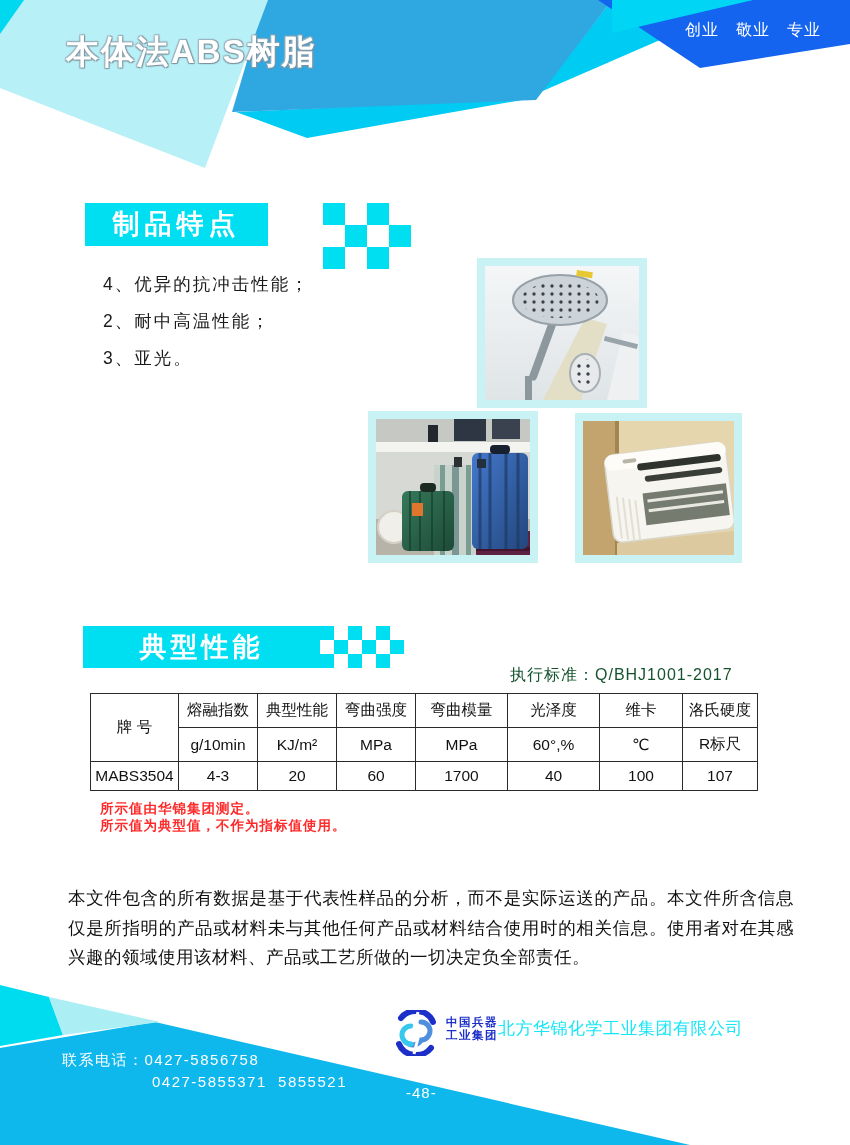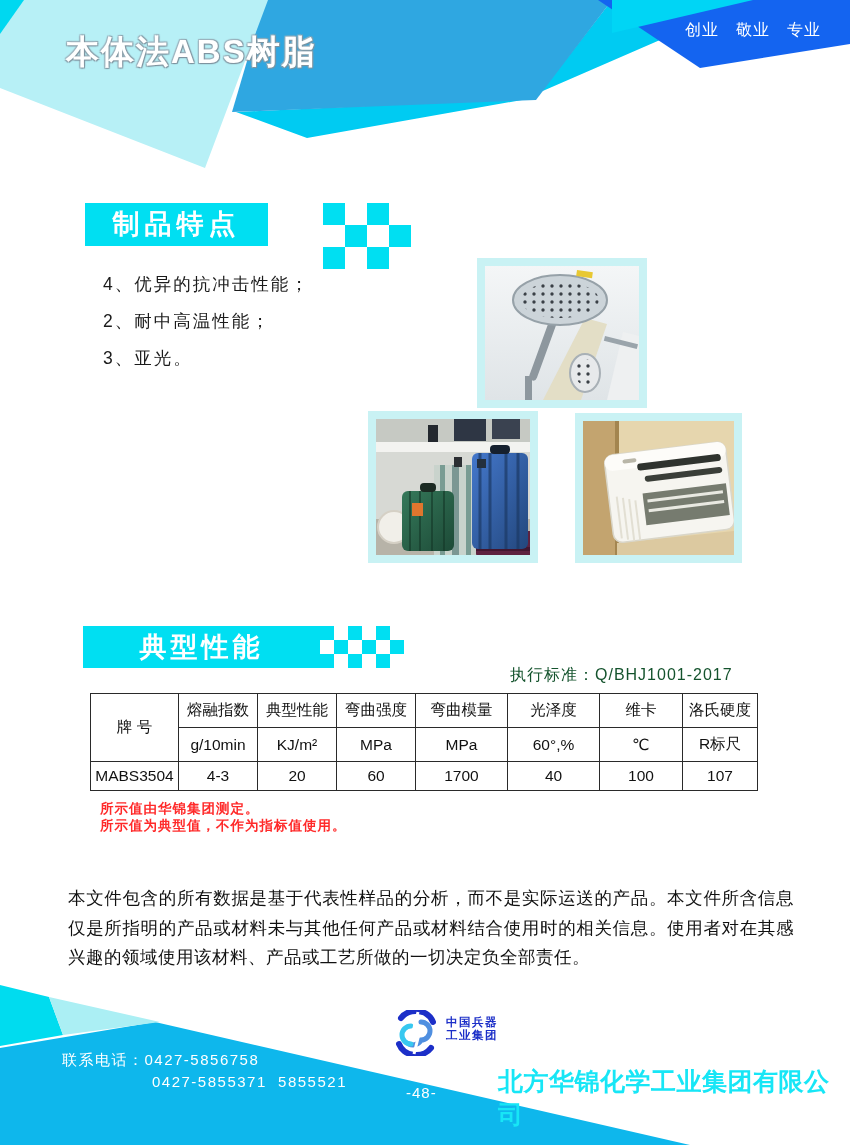--- a/index.html
+++ b/index.html
@@ -53,21 +53,21 @@
   
   .ftr{position:absolute;left:0;top:975px;width:850px;height:170px;pointer-events:none;}
   .fshape{position:absolute;left:0;top:0;width:850px;height:170px;}
   .f-main  {background:#0eb7ec;clip-path:polygon(0 73px,155px 47px,690px 170px,0 170px);}
   .f-bright{background:#00dcef;clip-path:polygon(0 10px,49px 22px,63px 60px,0 71px);}
   .f-pale  {background:#abeff4;clip-path:polygon(49px 22px,160px 47px,63px 60px);}
 
   .logo-box{position:absolute;left:391px;top:1010px;width:50px;height:46px;}
   .group-name{position:absolute;left:446px;top:1016px;font-size:11.5px;font-weight:bold;color:#1c2fc8;
       line-height:13px;letter-spacing:1.5px;}
-  .company{position:absolute;left:498px;top:1017px;font-size:25px;font-weight:700;color:#17e6f6;letter-spacing:0.5px;margin-top:48px;}
+  .company{position:absolute;left:498px;top:1017px;font-size:17px;font-weight:400;color:#17e6f6;letter-spacing:0.5px;}
 
   .contact{position:absolute;color:#ffffff;font-size:15px;letter-spacing:1.5px;white-space:pre;}
   .c1{left:62px;top:1051px;}
   .c2{left:152px;top:1073px;}
   .c3{left:62px;top:1095px;}
   .pageno{position:absolute;left:406px;top:1084px;color:#ffffff;font-size:15px;letter-spacing:1px;}
 </style>
 </head>
 <body>
 

